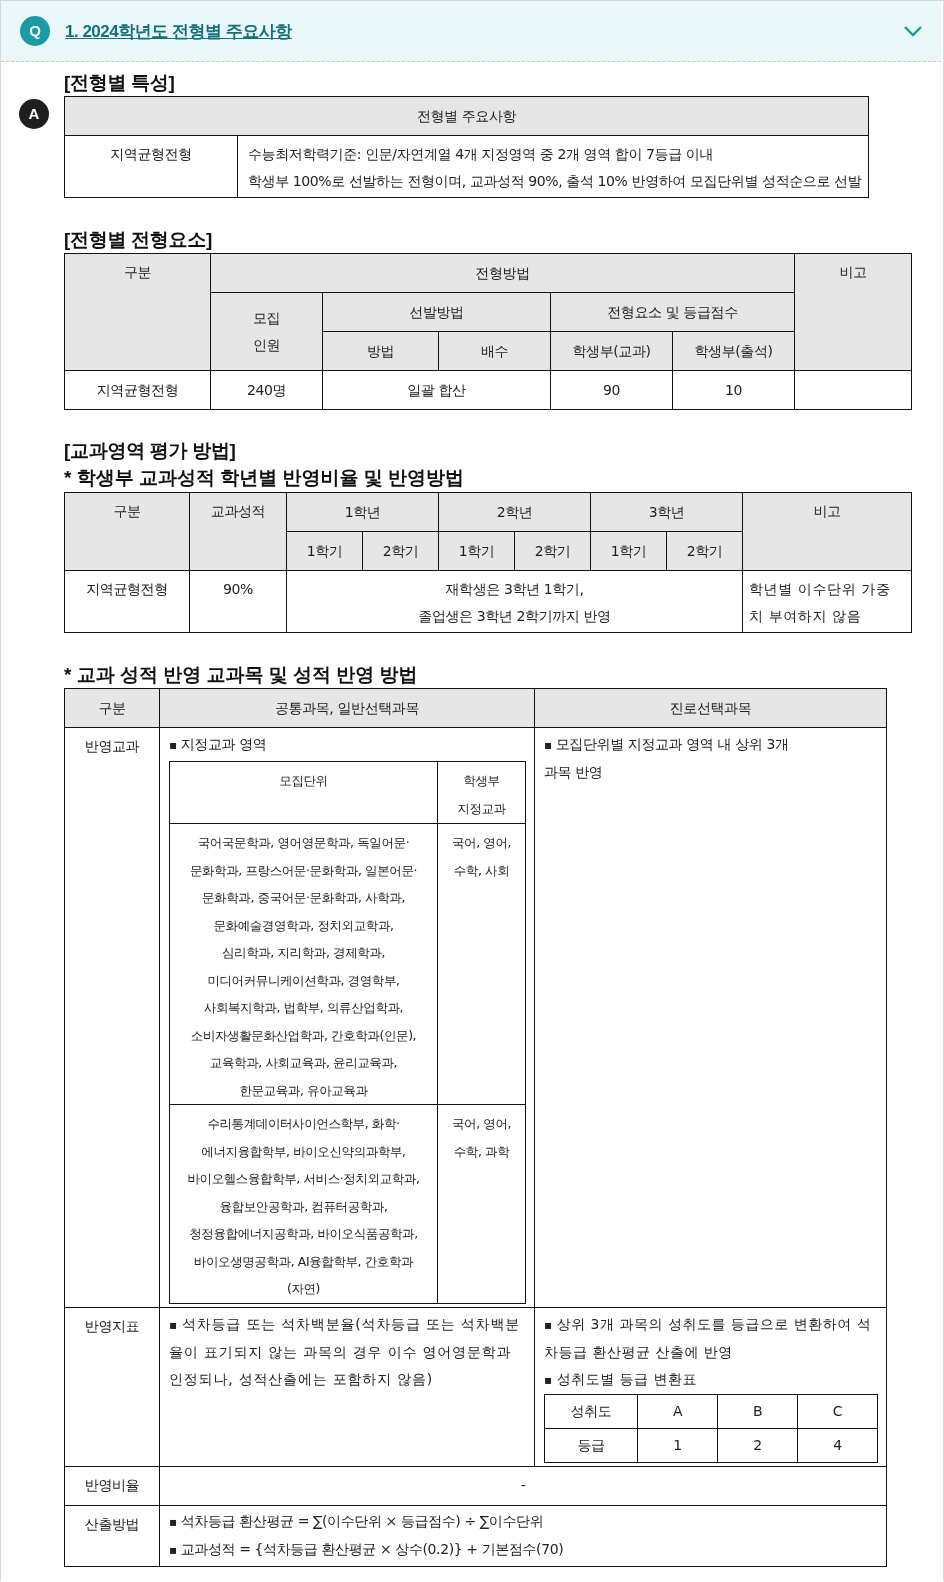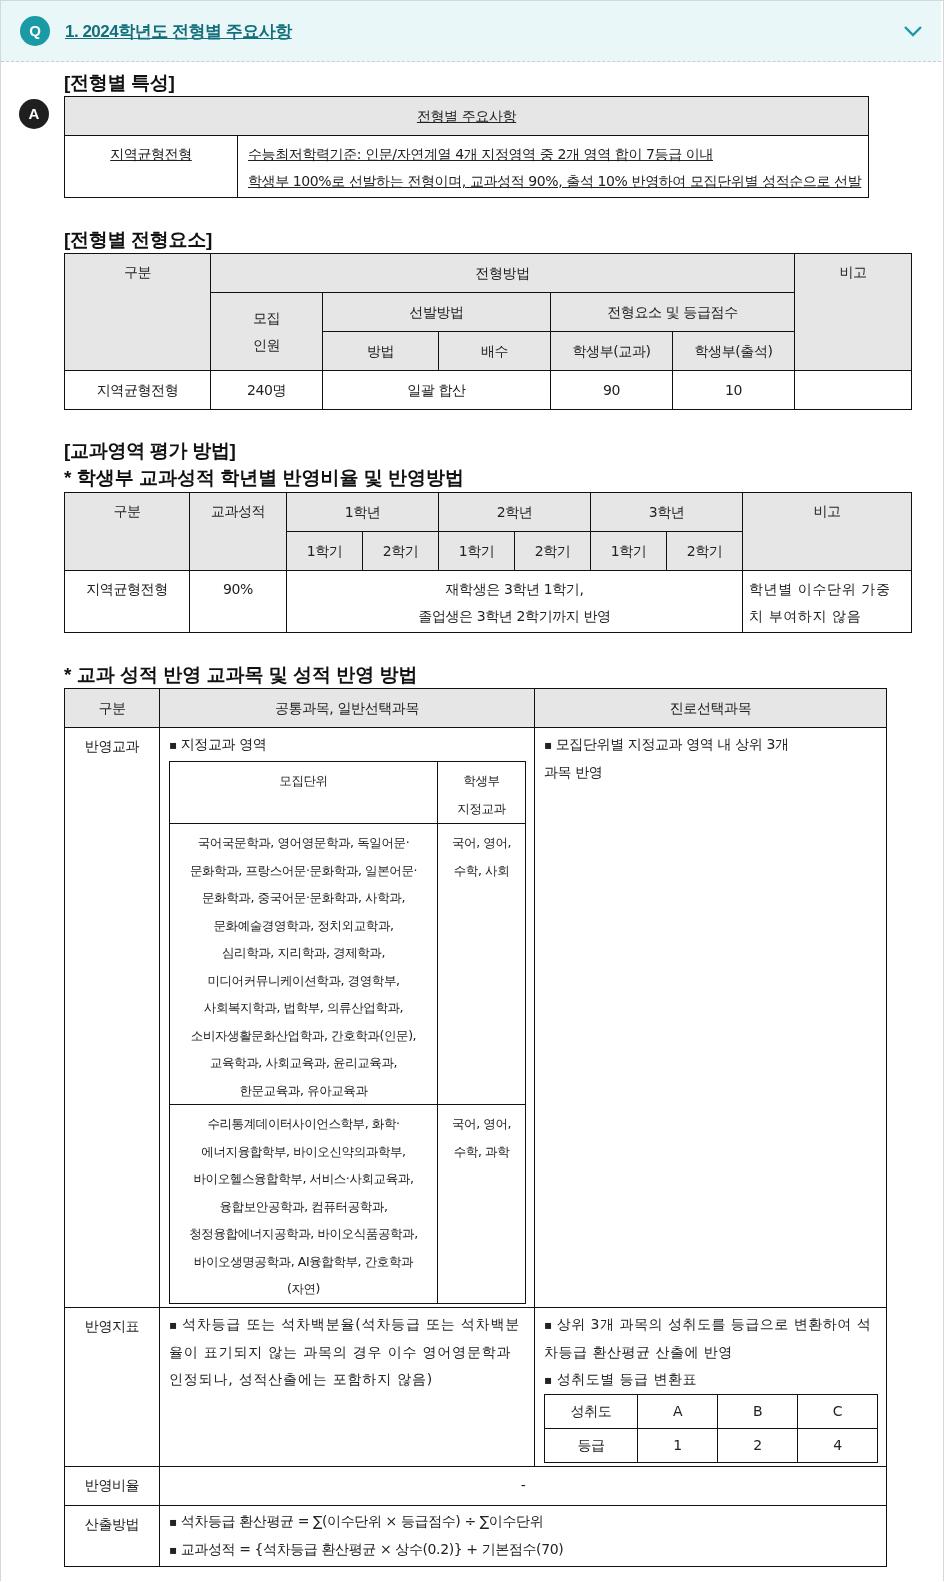--- a/index.html
+++ b/index.html
@@ -66,21 +66,21 @@
   <div class="qbadge">Q</div>
   <div class="qtitle">1. 2024학년도 전형별 주요사항</div>
   <svg class="chev" viewBox="0 0 20 16">
     <polyline points="2,4 10,12 18,4" fill="none" stroke="#1a9aa5" stroke-width="2.4"></polyline>
   </svg>
 </div>
 
 <div class="abadge">A</div>
 
 <div class="sec-title" style="left:64px; top:70px;">[전형별 특성]</div>
-<table style="left:64px; top:96px; width:804px;text-decoration:underline;">
+<table style="left:64px; top:96px; width:804px;">
   <colgroup>
       <col style="width:173px">
       <col style="width:631px">
     </colgroup>
   <tbody>
       <tr style="height:39px;">
     <th colspan="2">전형별 주요사항</th>
   </tr>
   <tr style="height:62px;">
     <td class="top">지역균형전형</td>
@@ -226,21 +226,21 @@
           </td>
           <td class="top">
             <div>국어, 영어,</div>
             <div>수학, 사회</div>
           </td>
         </tr>
         <tr>
           <td class="top">
             <div>수리통계데이터사이언스학부, 화학·</div>
             <div>에너지융합학부, 바이오신약의과학부,</div>
-            <div>바이오헬스융합학부, 서비스·사회교육과,</div>
+            <div>바이오헬스융합학부, 서비스·정치외교학과,</div>
             <div>융합보안공학과, 컴퓨터공학과,</div>
             <div>청정융합에너지공학과, 바이오식품공학과,</div>
             <div>바이오생명공학과, AI융합학부, 간호학과</div>
             <div>(자연)</div>
           </td>
           <td class="top">
             <div>국어, 영어,</div>
             <div>수학, 과학</div>
           </td>
         </tr>

